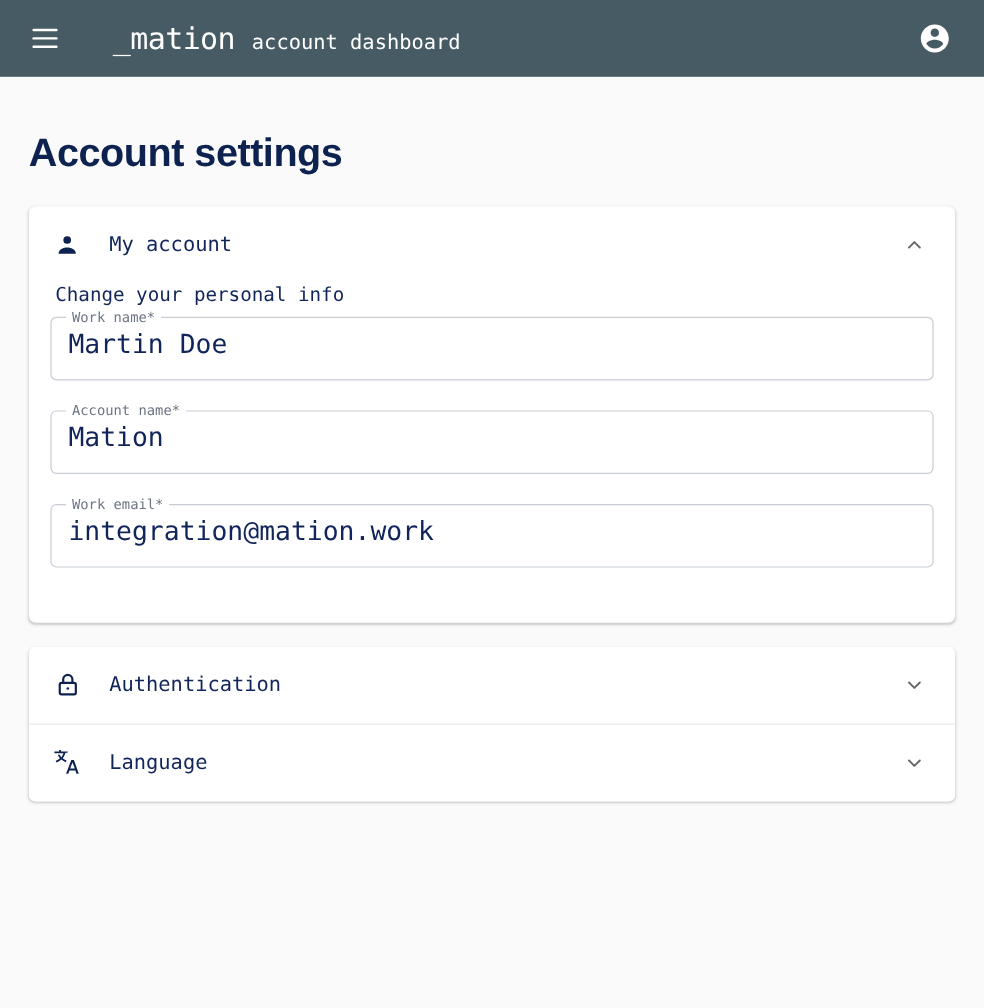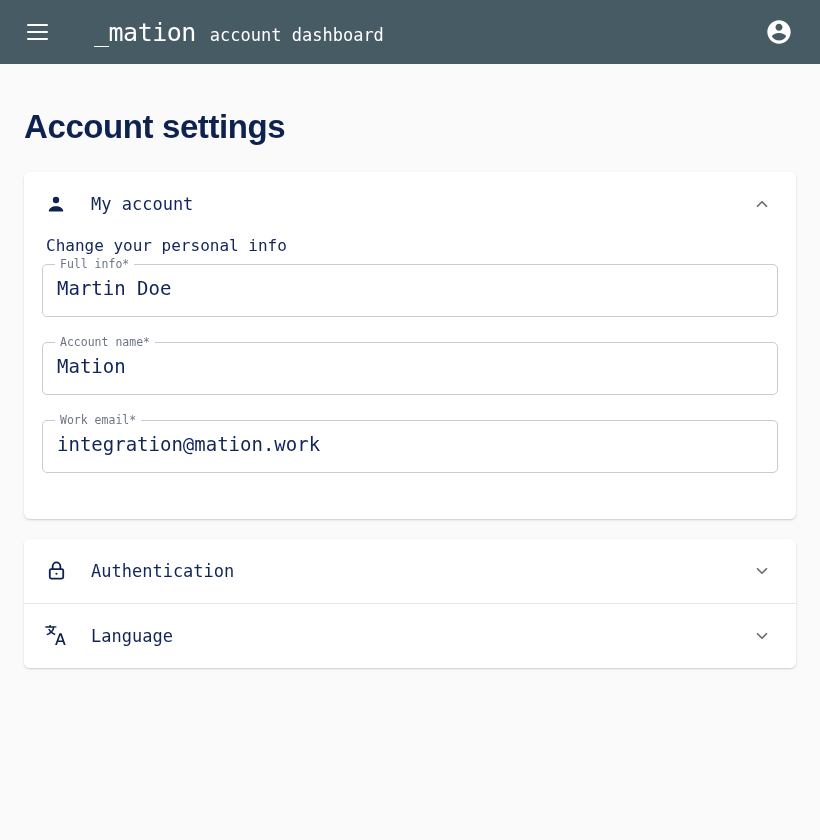--- a/index.html
+++ b/index.html
@@ -155,21 +155,21 @@
   .field input {
     position: absolute;
     inset: 0;
     width: 100%;
     height: 100%;
     border: 0;
     outline: none;
     background: transparent;
     padding: 0 15px;
     font-family: "DejaVu Sans Mono", "Liberation Mono", monospace;
-    font-size: 19px;
+    font-size: 22px;
     color: #11255a;
     letter-spacing: 0px;
   }
 
   
   .btn-update {
     margin-top: 6px;
     background: #2f62f5;
     color: #ffffff;
     border: 0;
@@ -236,21 +236,21 @@
       </span>
     </div>
 
     <div class="acc-body">
 
       <div class="acc-sub">Change your personal info</div>
 
       
       <div class="field">
         <fieldset>
-          <legend><span>Full info</span><span class="req">*</span></legend>
+          <legend><span>Work name</span><span class="req">*</span></legend>
         </fieldset>
         <input type="text" value="Martin Doe" placeholder="Full name" style="">
       </div>
 
       
       <div class="field">
         <fieldset>
           <legend><span>Account name</span><span class="req">*</span></legend>
         </fieldset>
         <input type="text" value="Mation" placeholder="Company name" style="">

